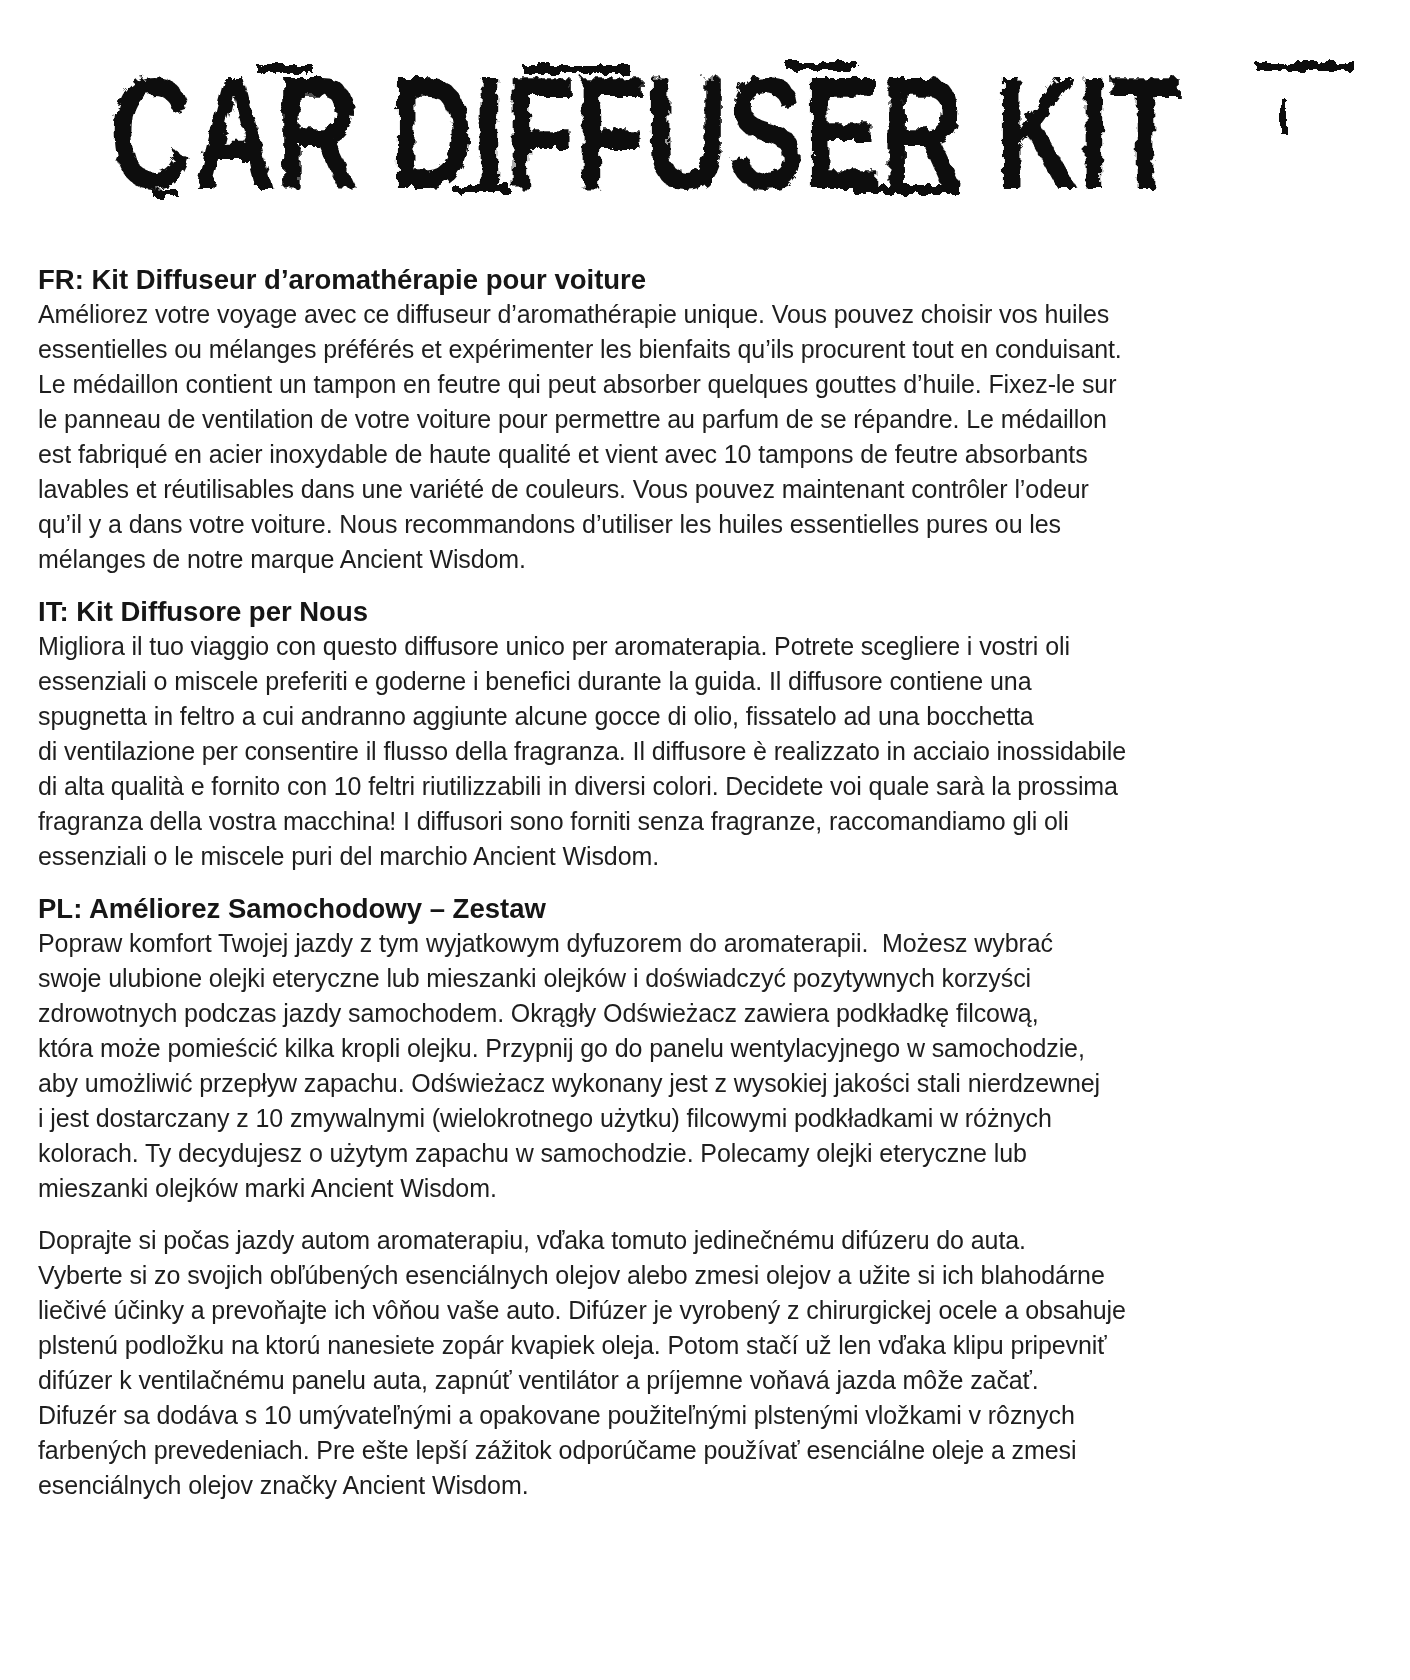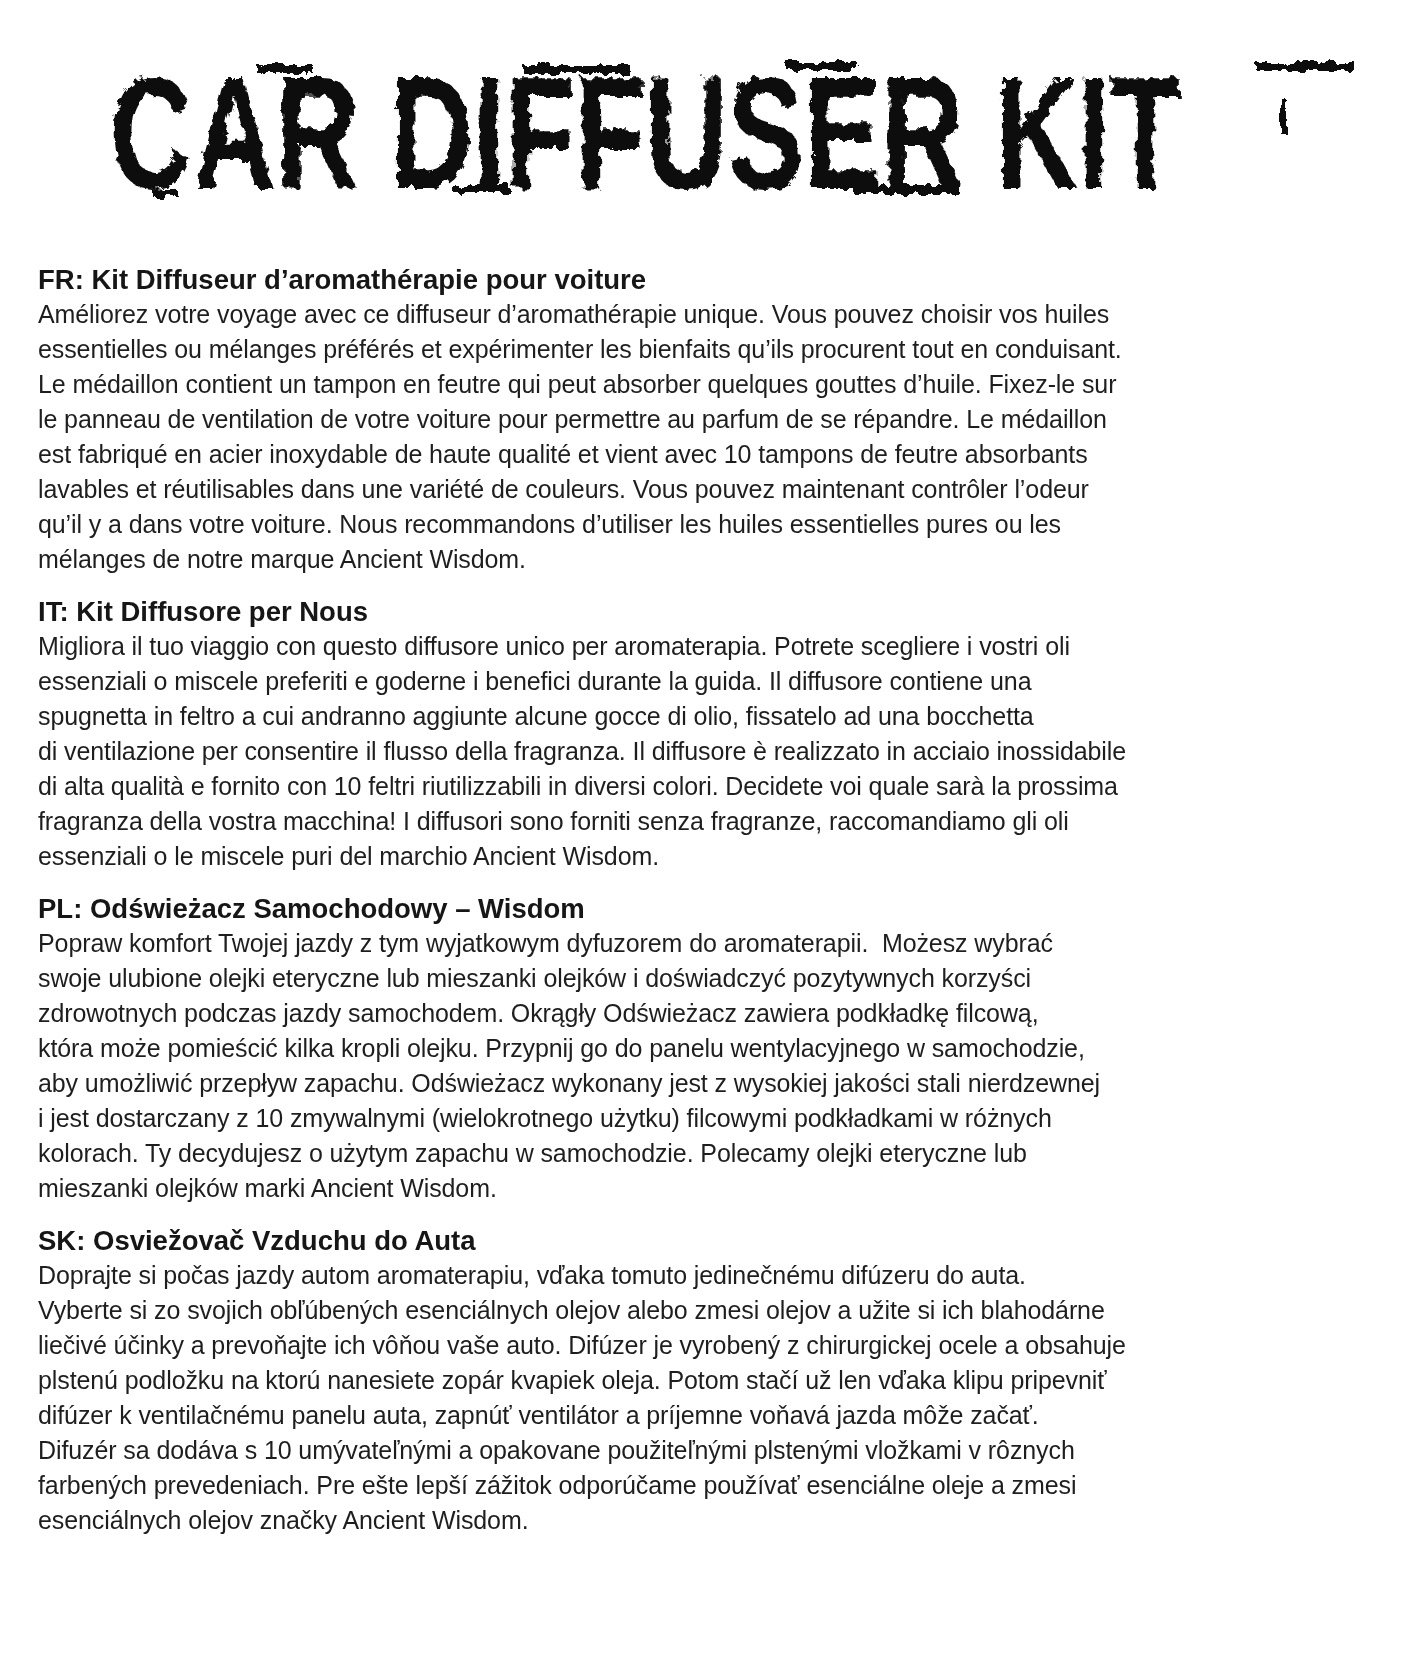--- a/index.html
+++ b/index.html
@@ -94,33 +94,32 @@
       <div class="lang-body">Migliora il tuo viaggio con questo diffusore unico per aromaterapia. Potrete scegliere i vostri oli
 essenziali o miscele preferiti e goderne i benefici durante la guida. Il diffusore contiene una
 spugnetta in feltro a cui andranno aggiunte alcune gocce di olio, fissatelo ad una bocchetta
 di ventilazione per consentire il flusso della fragranza. Il diffusore è realizzato in acciaio inossidabile
 di alta qualità e fornito con 10 feltri riutilizzabili in diversi colori. Decidete voi quale sarà la prossima
 fragranza della vostra macchina! I diffusori sono forniti senza fragranze, raccomandiamo gli oli
 essenziali o le miscele puri del marchio Ancient Wisdom.</div>
     </section>
 
     <section class="lang-section">
-      <h2 class="lang-heading">PL: Odświeżacz Samochodowy – Wisdom</h2>
+      <h2 class="lang-heading">PL: Améliorez Samochodowy – Zestaw</h2>
       <div class="lang-body">Popraw komfort Twojej jazdy z tym wyjatkowym dyfuzorem do aromaterapii.  Możesz wybrać
 swoje ulubione olejki eteryczne lub mieszanki olejków i doświadczyć pozytywnych korzyści
 zdrowotnych podczas jazdy samochodem. Okrągły Odświeżacz zawiera podkładkę filcową,
 która może pomieścić kilka kropli olejku. Przypnij go do panelu wentylacyjnego w samochodzie,
 aby umożliwić przepływ zapachu. Odświeżacz wykonany jest z wysokiej jakości stali nierdzewnej
 i jest dostarczany z 10 zmywalnymi (wielokrotnego użytku) filcowymi podkładkami w różnych
 kolorach. Ty decydujesz o użytym zapachu w samochodzie. Polecamy olejki eteryczne lub
 mieszanki olejków marki Ancient Wisdom.</div>
     </section>
 
     <section class="lang-section">
-      <h2 class="lang-heading">SK: Osviežovač Vzduchu do Auta</h2>
       <div class="lang-body">Doprajte si počas jazdy autom aromaterapiu, vďaka tomuto jedinečnému difúzeru do auta.
 Vyberte si zo svojich obľúbených esenciálnych olejov alebo zmesi olejov a užite si ich blahodárne
 liečivé účinky a prevoňajte ich vôňou vaše auto. Difúzer je vyrobený z chirurgickej ocele a obsahuje
 plstenú podložku na ktorú nanesiete zopár kvapiek oleja. Potom stačí už len vďaka klipu pripevniť
 difúzer k ventilačnému panelu auta, zapnúť ventilátor a príjemne voňavá jazda môže začať.
 Difuzér sa dodáva s 10 umývateľnými a opakovane použiteľnými plstenými vložkami v rôznych
 farbených prevedeniach. Pre ešte lepší zážitok odporúčame používať esenciálne oleje a zmesi
 esenciálnych olejov značky Ancient Wisdom.</div>
     </section>
 

